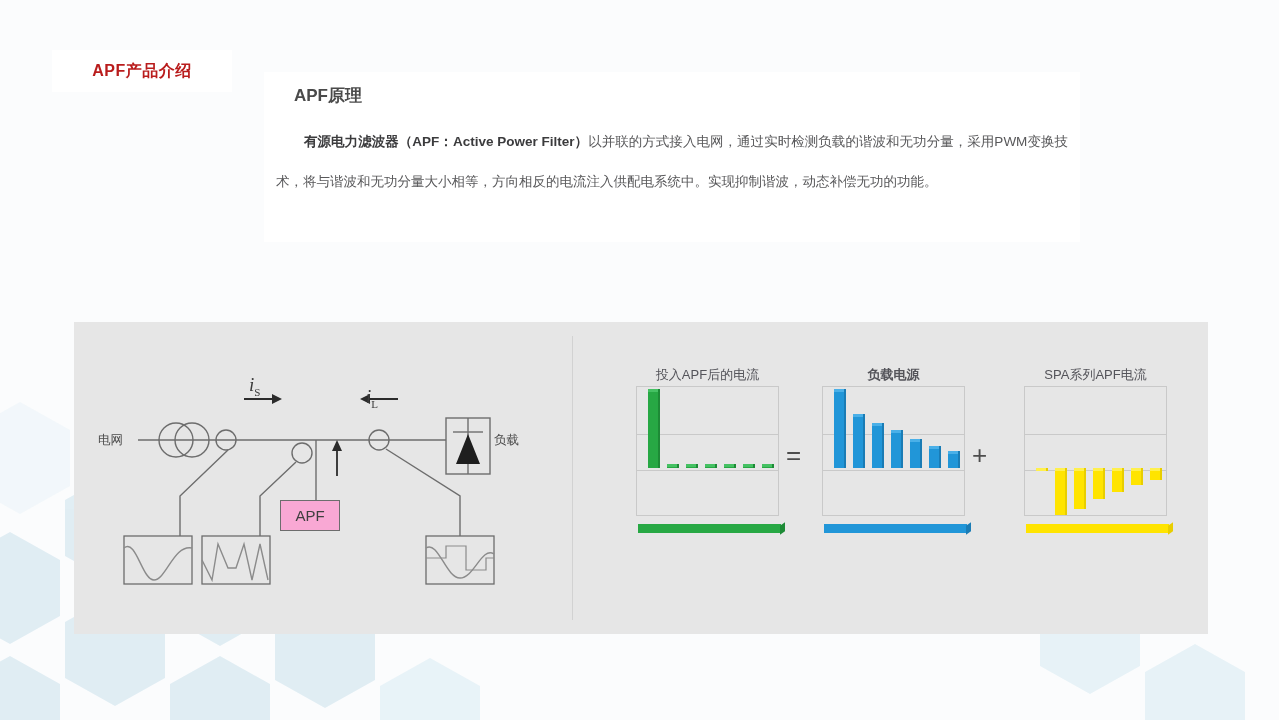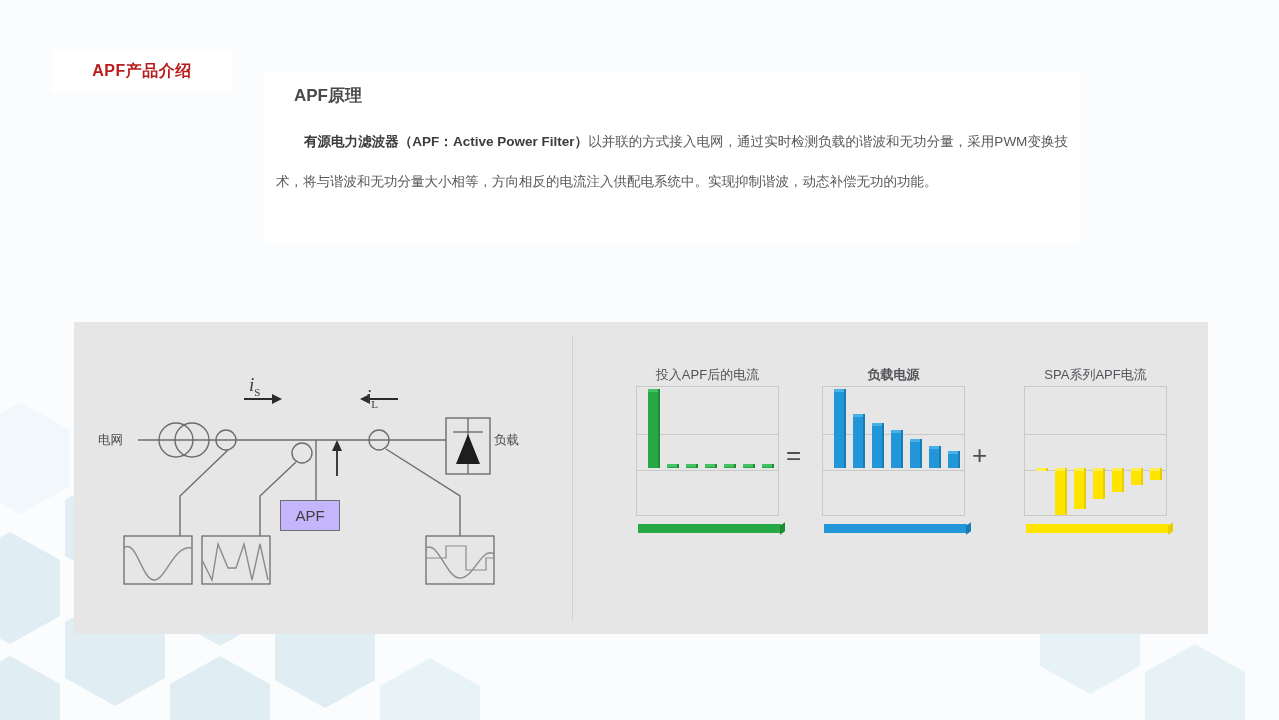--- a/index.html
+++ b/index.html
@@ -130,21 +130,21 @@
     font-family: "Liberation Serif", serif;
   }
   .sub { font-size: 11px; font-style: normal; vertical-align: sub; }
   #apf-box {
     position: absolute;
     left: 186px;
     top: 152px;
     width: 58px;
     height: 29px;
     border: 1.3px solid #6d6d6d;
-    background: #c4b5fd;
+    background: #f9a8d4;
     display: flex;
     align-items: center;
     justify-content: center;
     font-size: 15px;
     color: #3f3f3f;
   }
 
   
   #charts-area {
     position: absolute;

